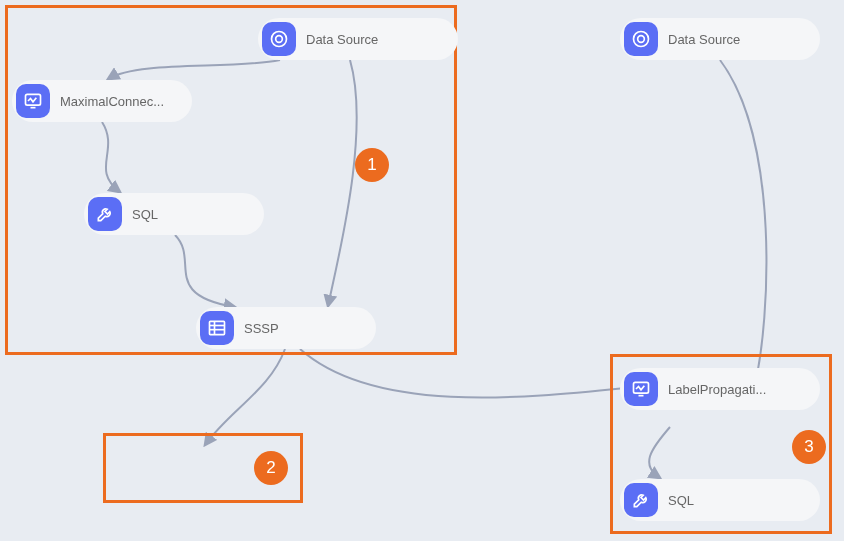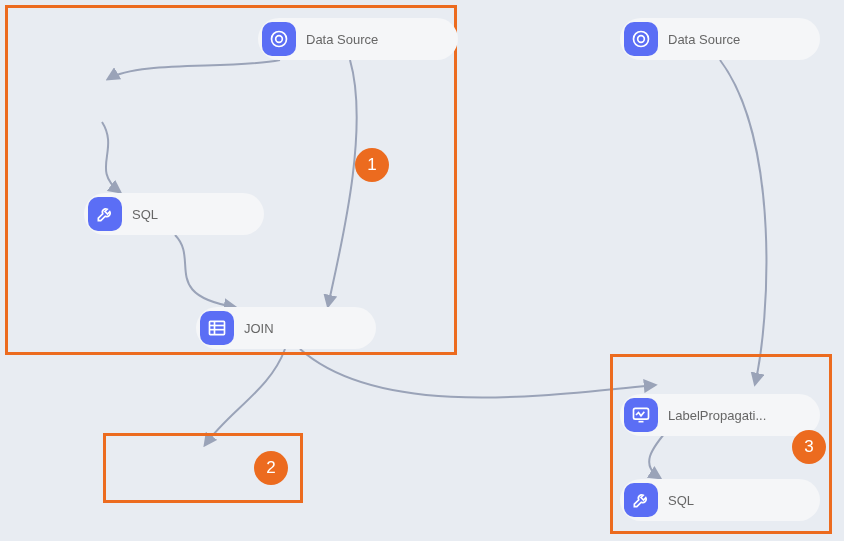--- a/index.html
+++ b/index.html
@@ -122,44 +122,54 @@
   <div class="node" style="left:620px;top:18px;width:200px;">
     <span class="icon">
       <svg viewBox="0 0 24 24" fill="none" stroke="#fff" stroke-width="2">
           <circle cx="12" cy="12" r="9"></circle>
           <circle cx="12" cy="12" r="4"></circle>
         </svg>
     </span>
     <span class="label">Data Source</span>
   </div>
 
+  <div class="node" style="left:12px;top:80px;width:180px;">
+    <span class="icon">
+      <svg viewBox="0 0 24 24" fill="none" stroke="#fff" stroke-width="2">
+          <rect x="3" y="4" width="18" height="13" rx="2"></rect>
+          <polyline points="6 12 9 9 12 13 16 8"></polyline>
+          <line x1="9" y1="20" x2="15" y2="20"></line>
+        </svg>
+    </span>
+    <span class="label">MaximalConnec...</span>
+  </div>
 
   <div class="node" style="left:84px;top:193px;width:180px;">
     <span class="icon">
       <svg viewBox="0 0 24 24" fill="none" stroke="#fff" stroke-width="2">
           <path d="M14.7 6.3a4 4 0 0 0-5.4 5.4L4 17v3h3l5.3-5.3a4 4 0 0 0 5.4-5.4L15 12l-3-3 2.7-2.7z"></path>
         </svg>
     </span>
     <span class="label">SQL</span>
   </div>
 
   <div class="node" style="left:196px;top:307px;width:180px;">
     <span class="icon">
       <svg viewBox="0 0 24 24" fill="none" stroke="#fff" stroke-width="2">
           <rect x="3" y="4" width="18" height="16" rx="1"></rect>
           <line x1="3" y1="9" x2="21" y2="9"></line>
           <line x1="3" y1="14" x2="21" y2="14"></line>
           <line x1="9" y1="4" x2="9" y2="20"></line>
         </svg>
     </span>
-    <span class="label">JOIN</span>
+    <span class="label">SSSP</span>
   </div>
 
 
-  <div class="node" style="left:620px;top:394px;width:200px;">
+  <div class="node" style="left:620px;top:368px;width:200px;">
     <span class="icon">
       <svg viewBox="0 0 24 24" fill="none" stroke="#fff" stroke-width="2">
           <rect x="3" y="4" width="18" height="13" rx="2"></rect>
           <polyline points="6 12 9 9 12 13 16 8"></polyline>
           <line x1="9" y1="20" x2="15" y2="20"></line>
         </svg>
     </span>
     <span class="label">LabelPropagati...</span>
   </div>
 

